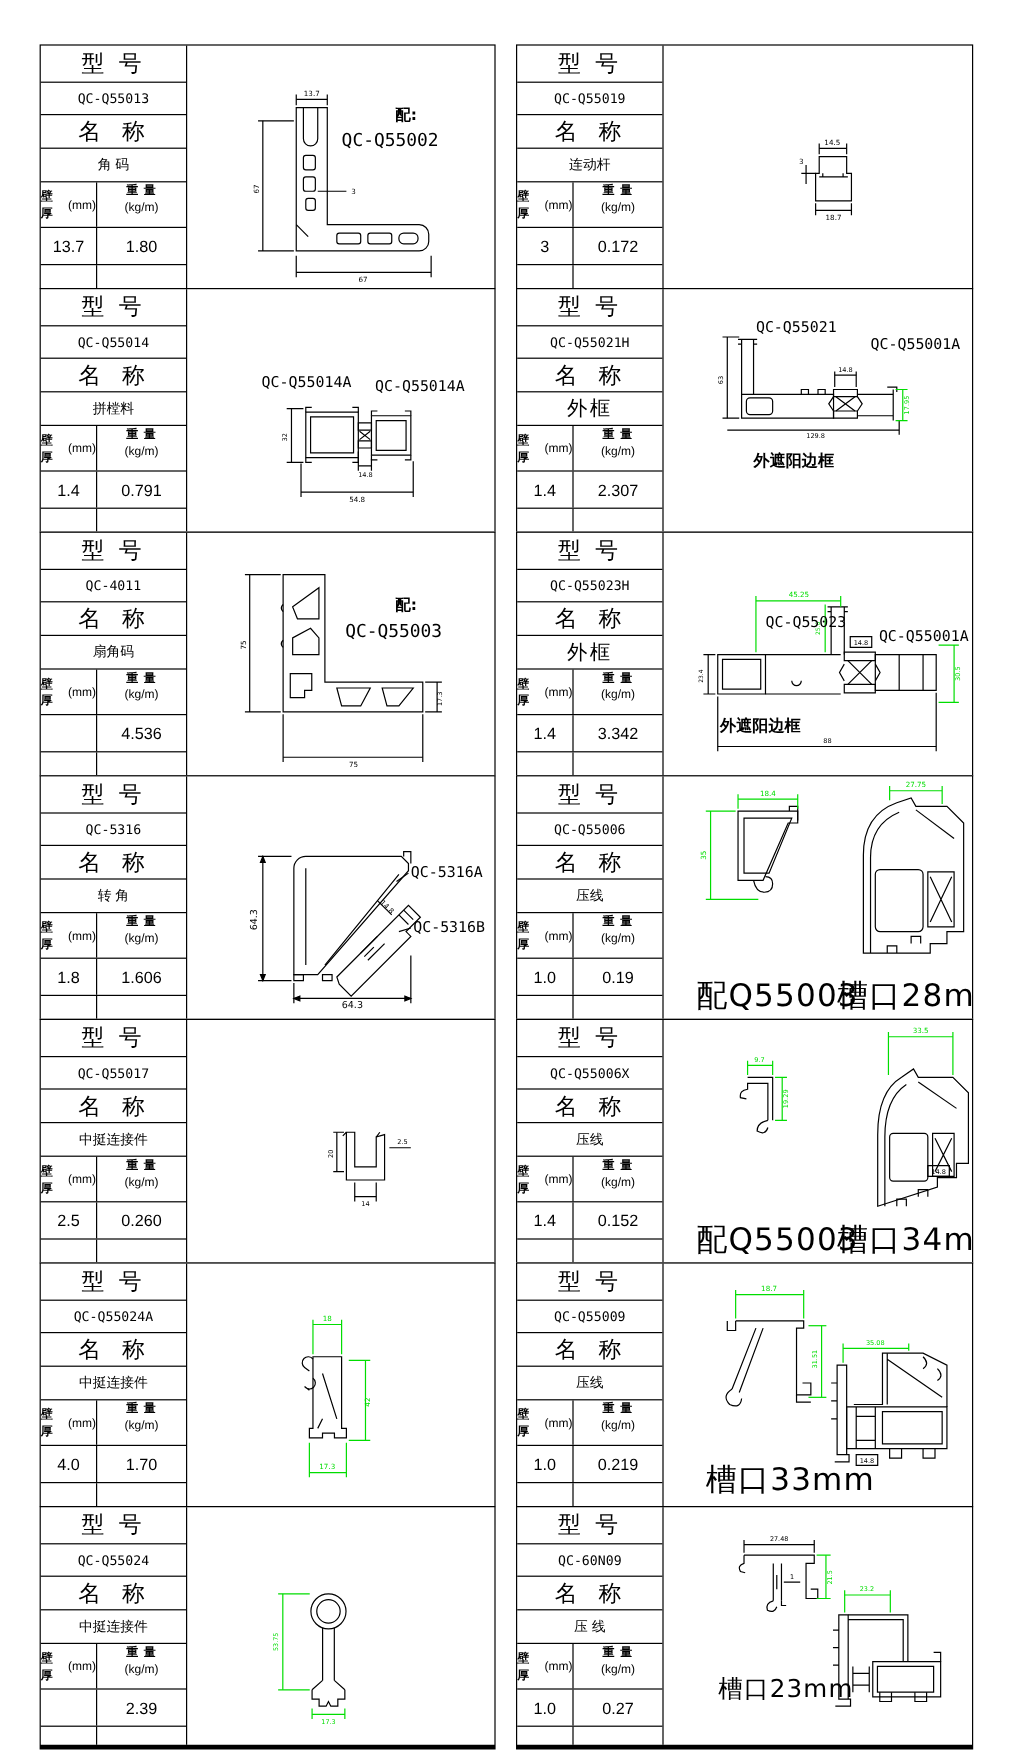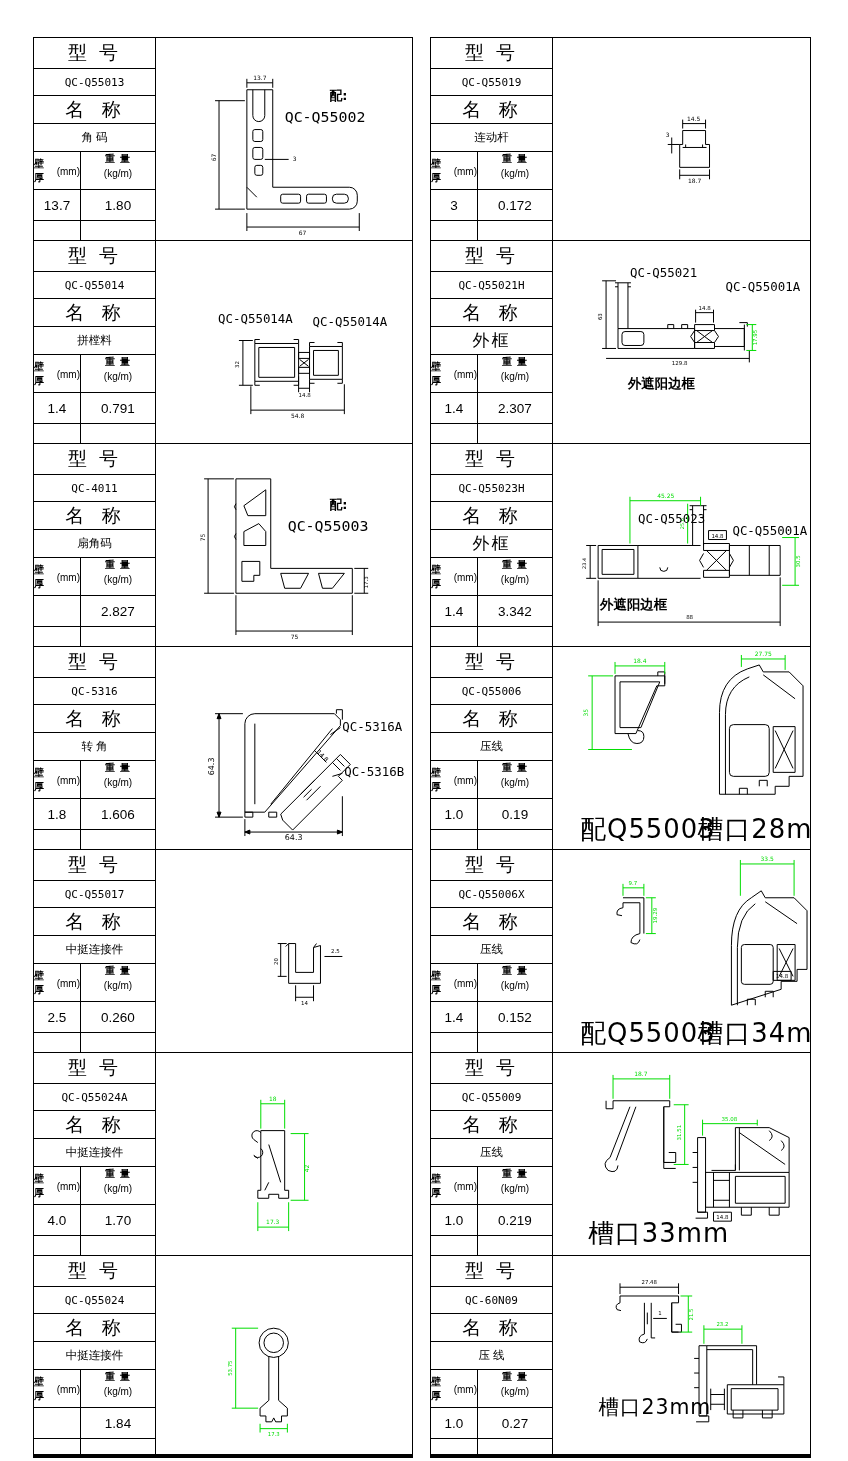--- a/index.html
+++ b/index.html
@@ -160,21 +160,21 @@
           <span class="t">壁 厚</span>
           <span class="u">(mm)</span>
         </div>
       <div class="c2">
           <span class="t">重 量</span>
           <span class="u">(kg/m)</span>
         </div>
     </div>
     <div class="tr vals">
       <div class="c1"></div>
-      <div class="c2">2.827</div>
+      <div class="c2">4.536</div>
     </div>
     <div class="tr last">
         <div class="c1"></div>
         <div class="c2"></div>
       </div>
   </div>
   <svg class="draw" viewBox="0 0 380 203">
     <g class="ln">
       <path d="M203,35 h35 v90 h82 v25 h-117 z"></path>
       <path d="M211,62 L233,46 L233,72 L215,72 z"></path>
@@ -366,21 +366,21 @@
           <span class="t">壁 厚</span>
           <span class="u">(mm)</span>
         </div>
       <div class="c2">
           <span class="t">重 量</span>
           <span class="u">(kg/m)</span>
         </div>
     </div>
     <div class="tr vals">
       <div class="c1"></div>
-      <div class="c2">1.84</div>
+      <div class="c2">2.39</div>
     </div>
     <div class="tr last">
         <div class="c1"></div>
         <div class="c2"></div>
       </div>
   </div>
   <svg class="draw" viewBox="0 0 380 203">
     <g class="ln">
       <circle cx="242" cy="89" r="15"></circle>
         <circle cx="242" cy="89" r="10"></circle>

